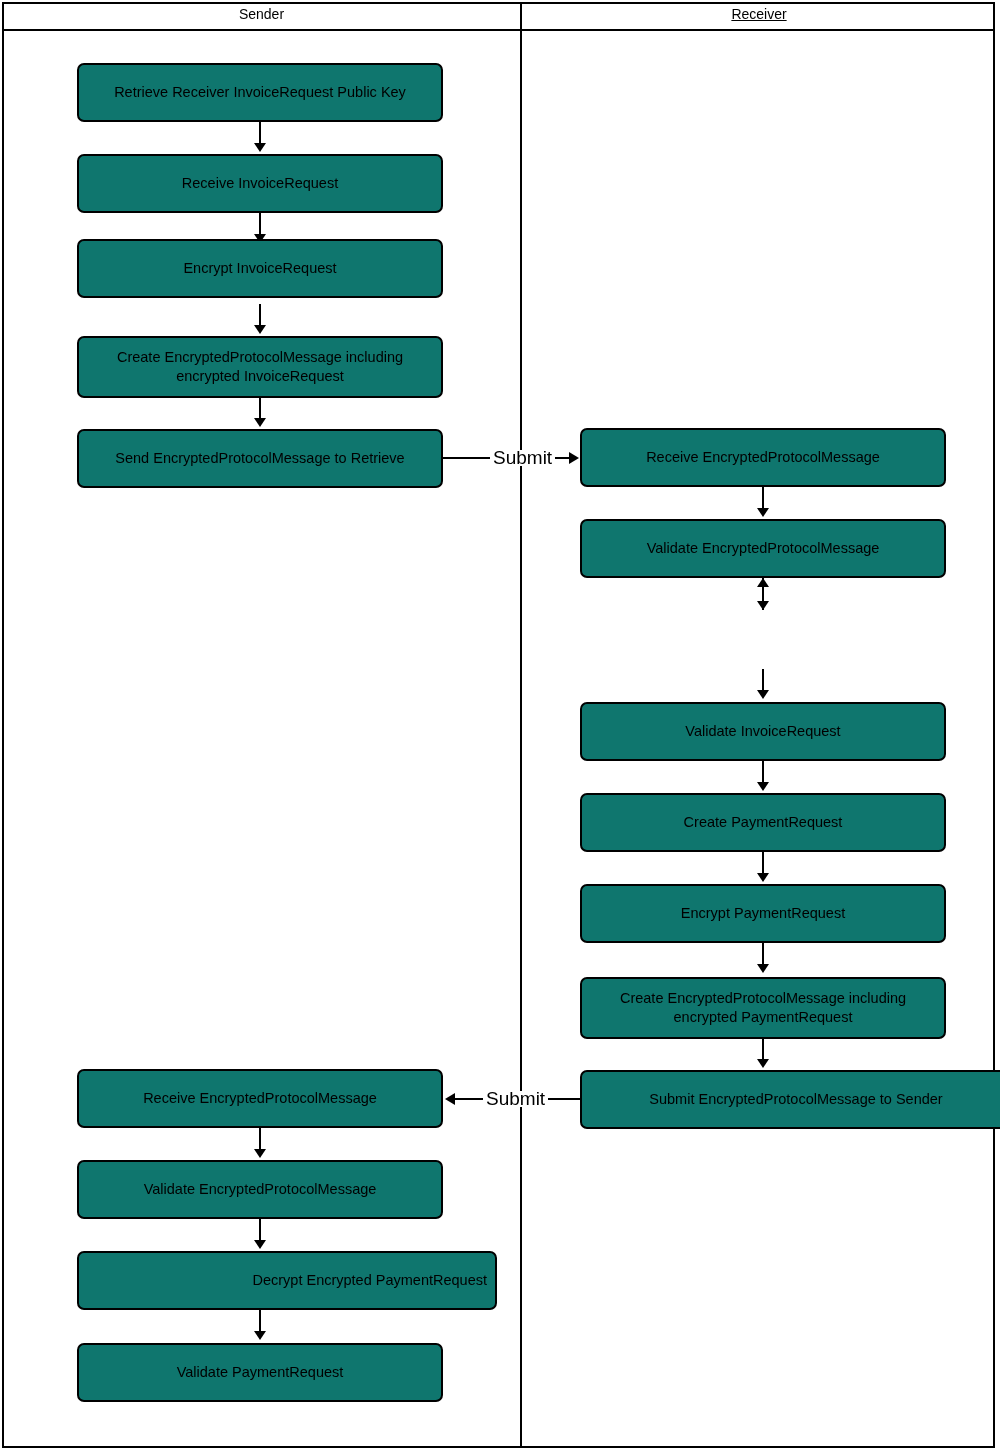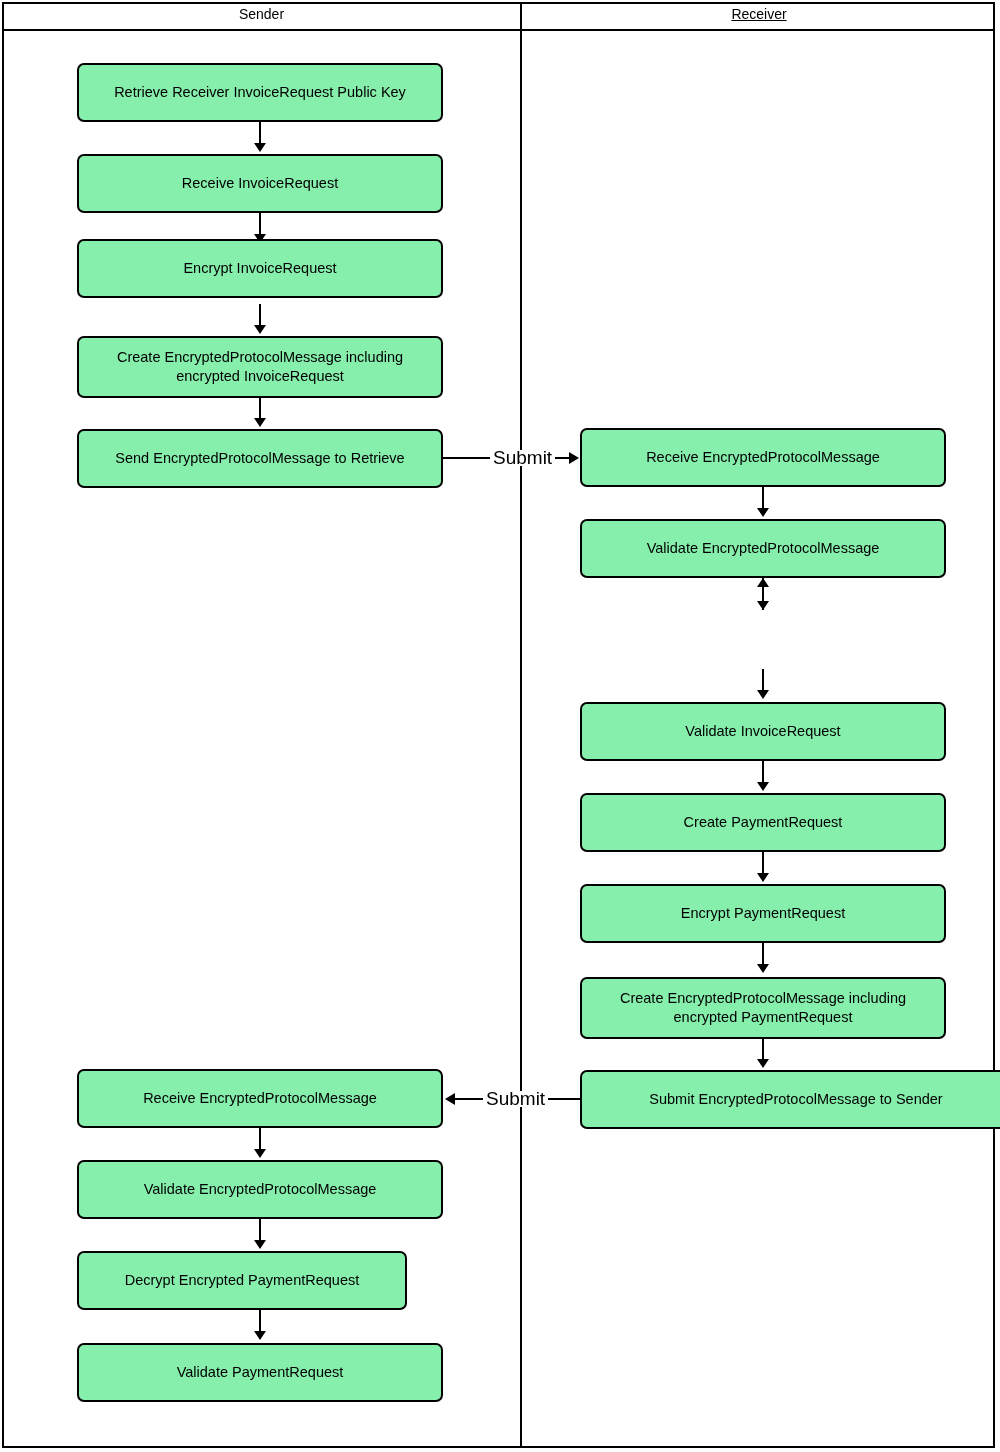--- a/index.html
+++ b/index.html
@@ -14,21 +14,21 @@
          border-bottom:2px solid #000;box-sizing:border-box;}
   .lane-title{position:absolute;top:0;height:29px;line-height:29px;
          text-align:center;font-size:14px;color:#000;}
   .lane-title.sender{left:2px;width:519px;}
   .lane-title.receiver{left:523px;width:472px;text-decoration:underline;}
   
   .lane-divider{position:absolute;left:520px;top:2px;width:2px;height:1446px;
          background:#000;}
 
   
-  .node{position:absolute;border:2px solid #000;border-radius:7px;background:#86efac;
+  .node{position:absolute;border:2px solid #000;border-radius:7px;background:#0f766e;
         box-sizing:border-box;display:flex;align-items:center;justify-content:center;
         text-align:center;font-size:14.5px;color:#000;line-height:1.28;
         padding:2px 8px;}
   .node span{display:block;}
 
   
   .vline{position:absolute;width:2px;background:#000;}
   .hline{position:absolute;height:2px;background:#000;}
   .arrow-down{position:absolute;width:0;height:0;
         border-left:6px solid transparent;border-right:6px solid transparent;
@@ -144,21 +144,21 @@
   </div>
   <div class="vline" style="left:259px;top:1128px;height:22px;"></div>
   <div class="arrow-down" style="left:254px;top:1149px;"></div>
 
   <div class="node" style="left:77px;top:1160px;width:366px;height:59px;">
     <span>Validate EncryptedProtocolMessage</span>
   </div>
   <div class="vline" style="left:259px;top:1219px;height:22px;"></div>
   <div class="arrow-down" style="left:254px;top:1240px;"></div>
 
-  <div class="node" style="left:77px;top:1251px;width:330px;height:59px;">
+  <div class="node" style="left:77px;top:1251px;width:420px;height:59px;justify-content:flex-end;">
     <span>Decrypt Encrypted PaymentRequest</span>
   </div>
   <div class="vline" style="left:259px;top:1310px;height:22px;"></div>
   <div class="arrow-down" style="left:254px;top:1331px;"></div>
 
   <div class="node" style="left:77px;top:1343px;width:366px;height:59px;">
     <span>Validate PaymentRequest</span>
   </div>
 
 </div>

